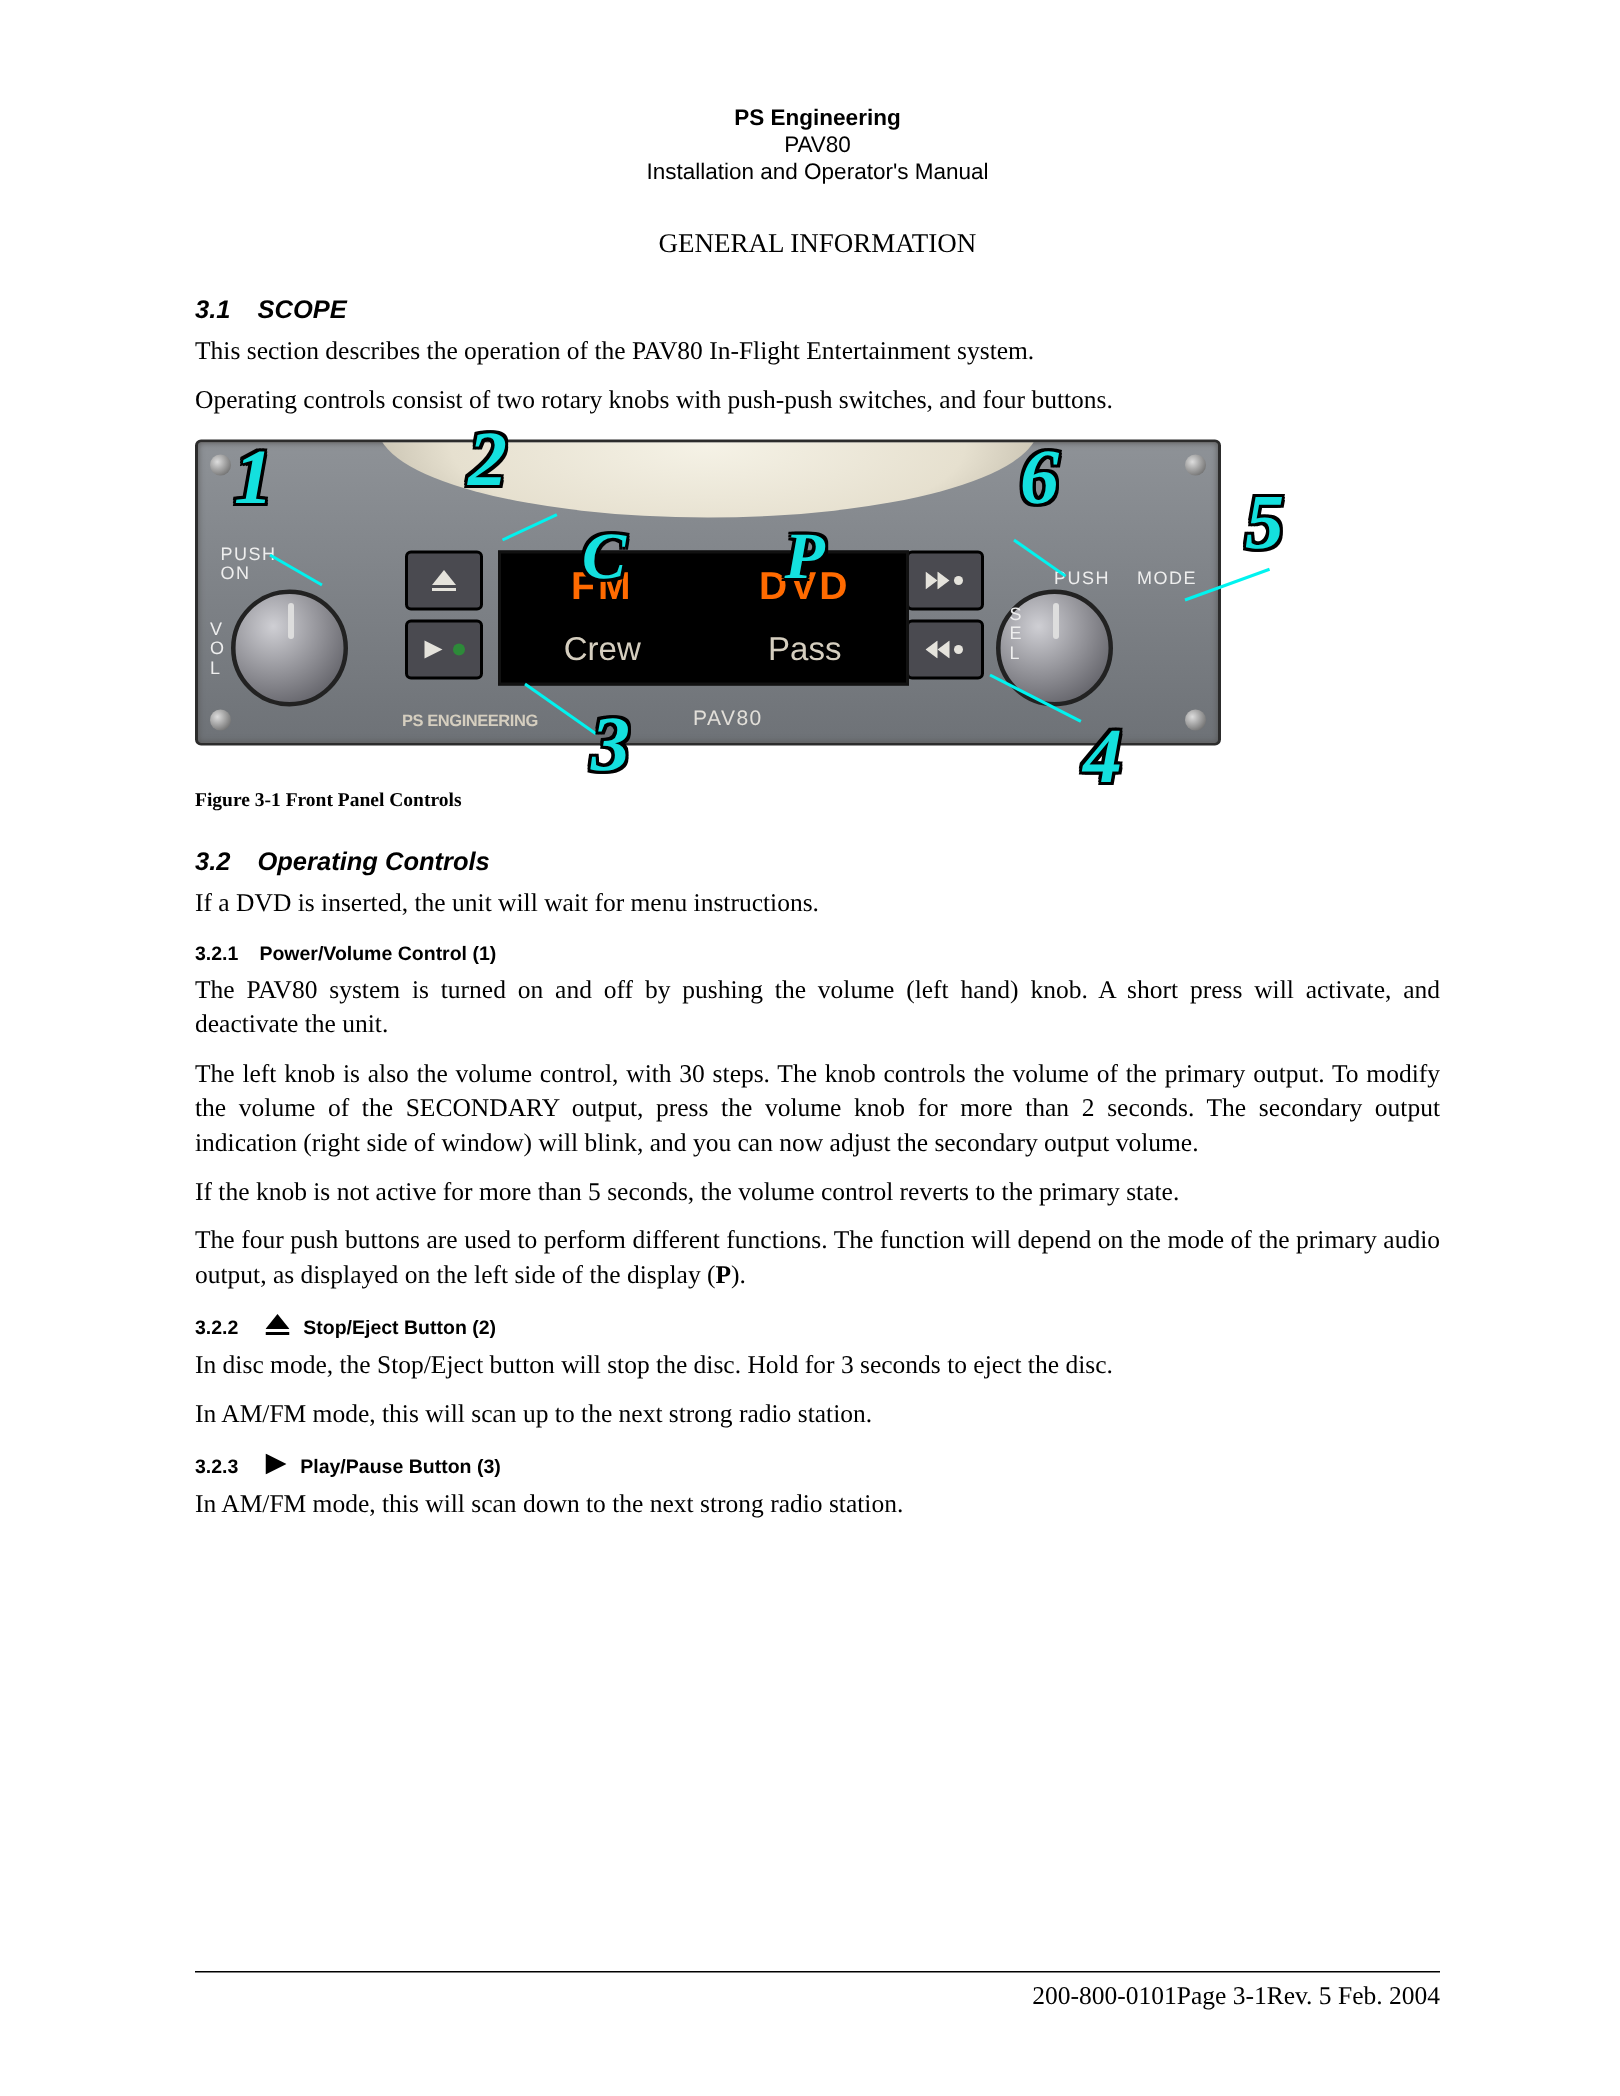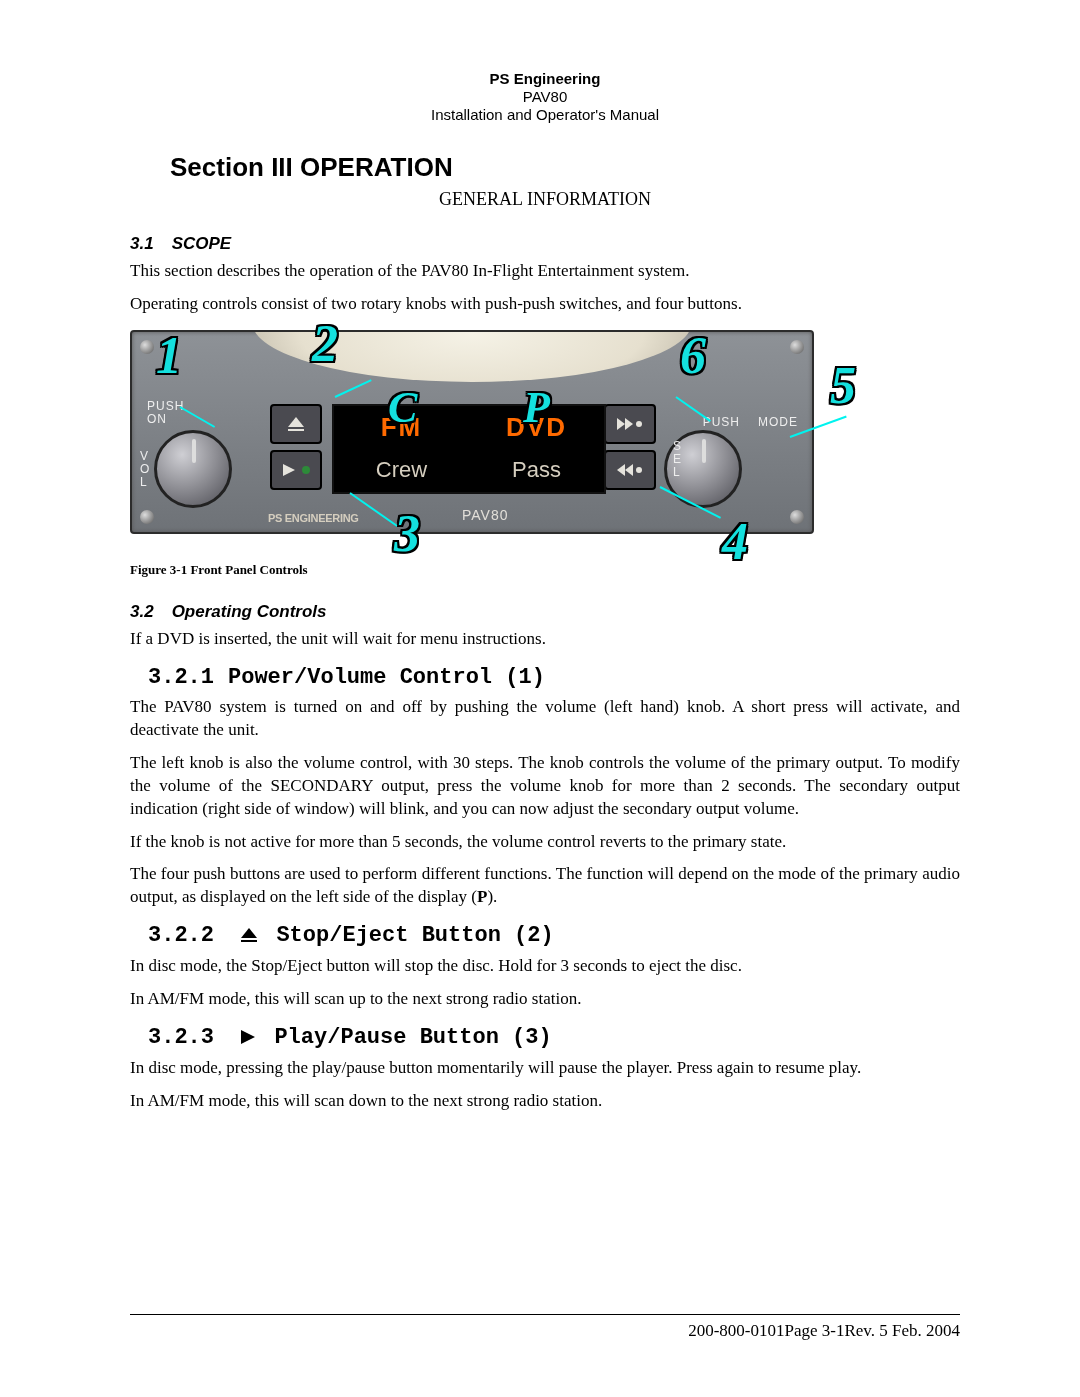--- a/index.html
+++ b/index.html
@@ -39,23 +39,23 @@
   .hsub{
     font-style:italic;
     font-weight:bold;
     font-family:Arial,Helvetica,sans-serif;
     font-size:17px;
     margin:24px 0 6px 0;
   }
   .hsub .num{margin-right:18px;}
   .hsub2{
     font-weight:bold;
-    font-family:Liberation Mono, monospace;
-    font-size:22px;
-    margin:14px 0 6px 18px;
+    font-family:Liberation Sans, sans-serif;
+    font-size:13px;
+    margin:14px 0 6px 0;
   }
   .hsub2 .num{margin-right:14px;}
   .hsub2 .icon{display:inline-block;vertical-align:-1px;margin-right:6px;}
   p.body{
     margin:6px 0 10px 0;
     line-height:1.35;
     text-align:justify;
   }
   .underline{text-decoration:underline;}
   .fig-caption{
@@ -151,21 +151,20 @@
 <body>
 
 <div class="page">
 
   <div class="header-block">
     <div class="line1">PS Engineering</div>
     <div class="line2">PAV80</div>
     <div class="line3">Installation and Operator's Manual</div>
   </div>
 
-  <h1 class="section-title">Section III OPERATION</h1>
   <div class="centered-serif">GENERAL INFORMATION</div>
 
   <div class="hsub">
     <span class="num">3.1</span><span>SCOPE</span>
   </div>
   <p class="body">This section describes the operation of the PAV80 In-Flight Entertainment system.</p>
   <p class="body">Operating controls consist of two rotary knobs with push-push switches, and four buttons.</p>
 
   <div class="figure">
     <div class="panel">
@@ -270,21 +269,20 @@
   <p class="body">In disc mode, the Stop/Eject button will stop the disc. Hold for 3 seconds to eject the disc.</p>
   <p class="body">In AM/FM mode, this will scan up to the next strong radio station.</p>
 
   <div class="hsub2">
     <span class="num">3.2.3</span>
     <span class="icon"><svg width="14" height="14" viewBox="0 0 14 14">
           <polygon points="0,0 14,7 0,14" fill="#000"></polygon>
         </svg></span>
     <span>Play/Pause Button (3)</span>
   </div>
-  <p class="body">In disc mode, pressing the play/pause button momentarily will pause the player. Press again to resume play.</p>
   <p class="body">In AM/FM mode, this will scan down to the next strong radio station.</p>
 
   <div class="footer">
     <span>200-800-0101</span>
     <span>Page 3-1</span>
     <span>Rev. 5 Feb. 2004</span>
   </div>
 </div>
 
 </body></html>

